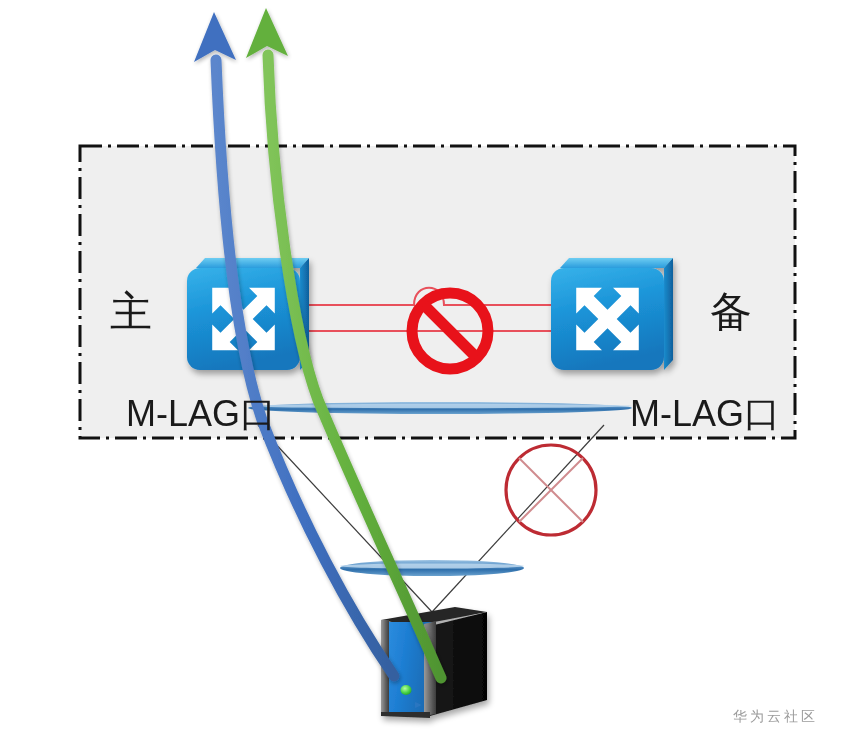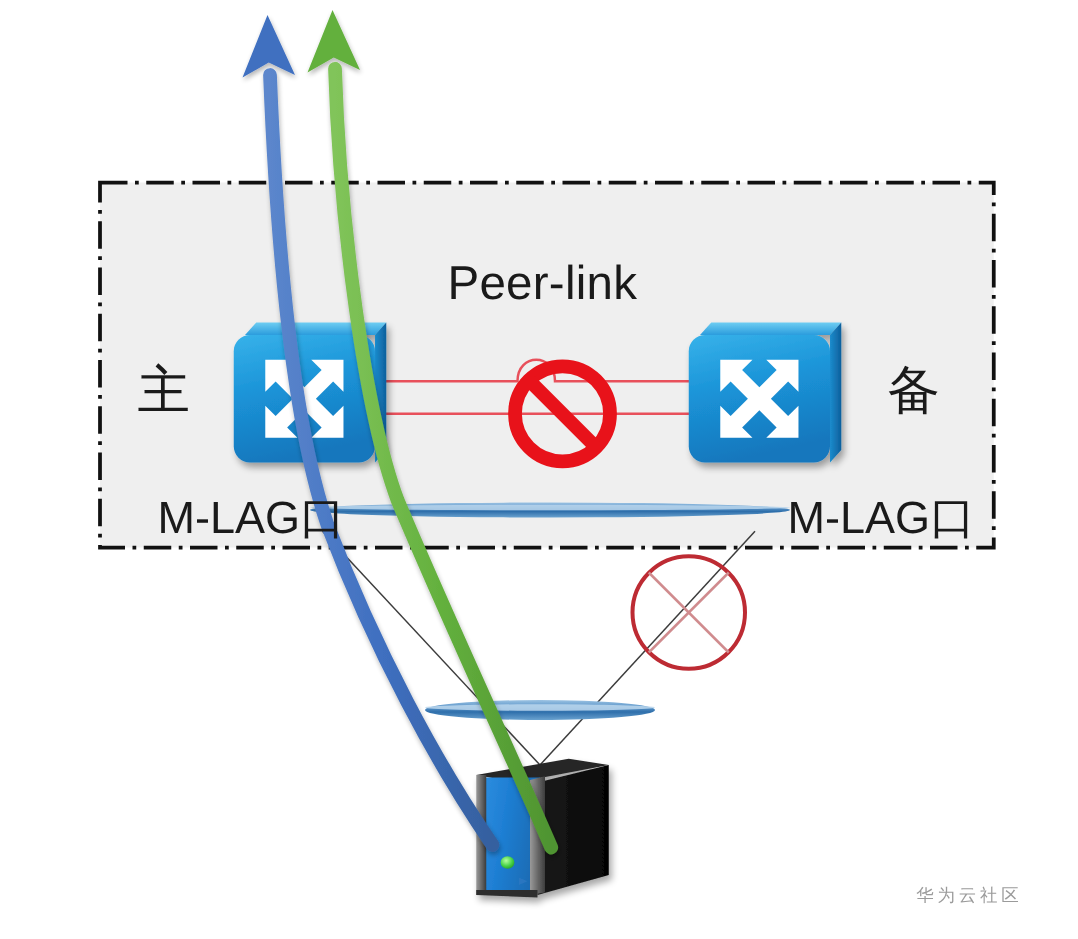--- a/index.html
+++ b/index.html
@@ -244,21 +244,20 @@
 
     <g filter="url(#flowShadow)">
       <path d="M 441 678
                C 410 606, 360 500, 318 400
                C 292 330, 272 180, 268 55" fill="none" stroke="url(#greenFlow)" stroke-width="11" stroke-linecap="round"></path>
       <path d="M 266 8 L 288 56 L 267 46 L 246 58 Z" fill="#63b03d"></path>
     </g>
 
   </svg>
 
-  <div class="lbl" id="peer-link-label">Peer-link</div>
 
   <div class="lbl" id="master-label">主</div>
 
   <div class="lbl" id="backup-label">备</div>
 
   <div class="lbl" id="mlag-left-label">M-LAG口</div>
 
   <div class="lbl" id="mlag-right-label">M-LAG口</div>
 
   <div id="watermark">华为云社区</div>

